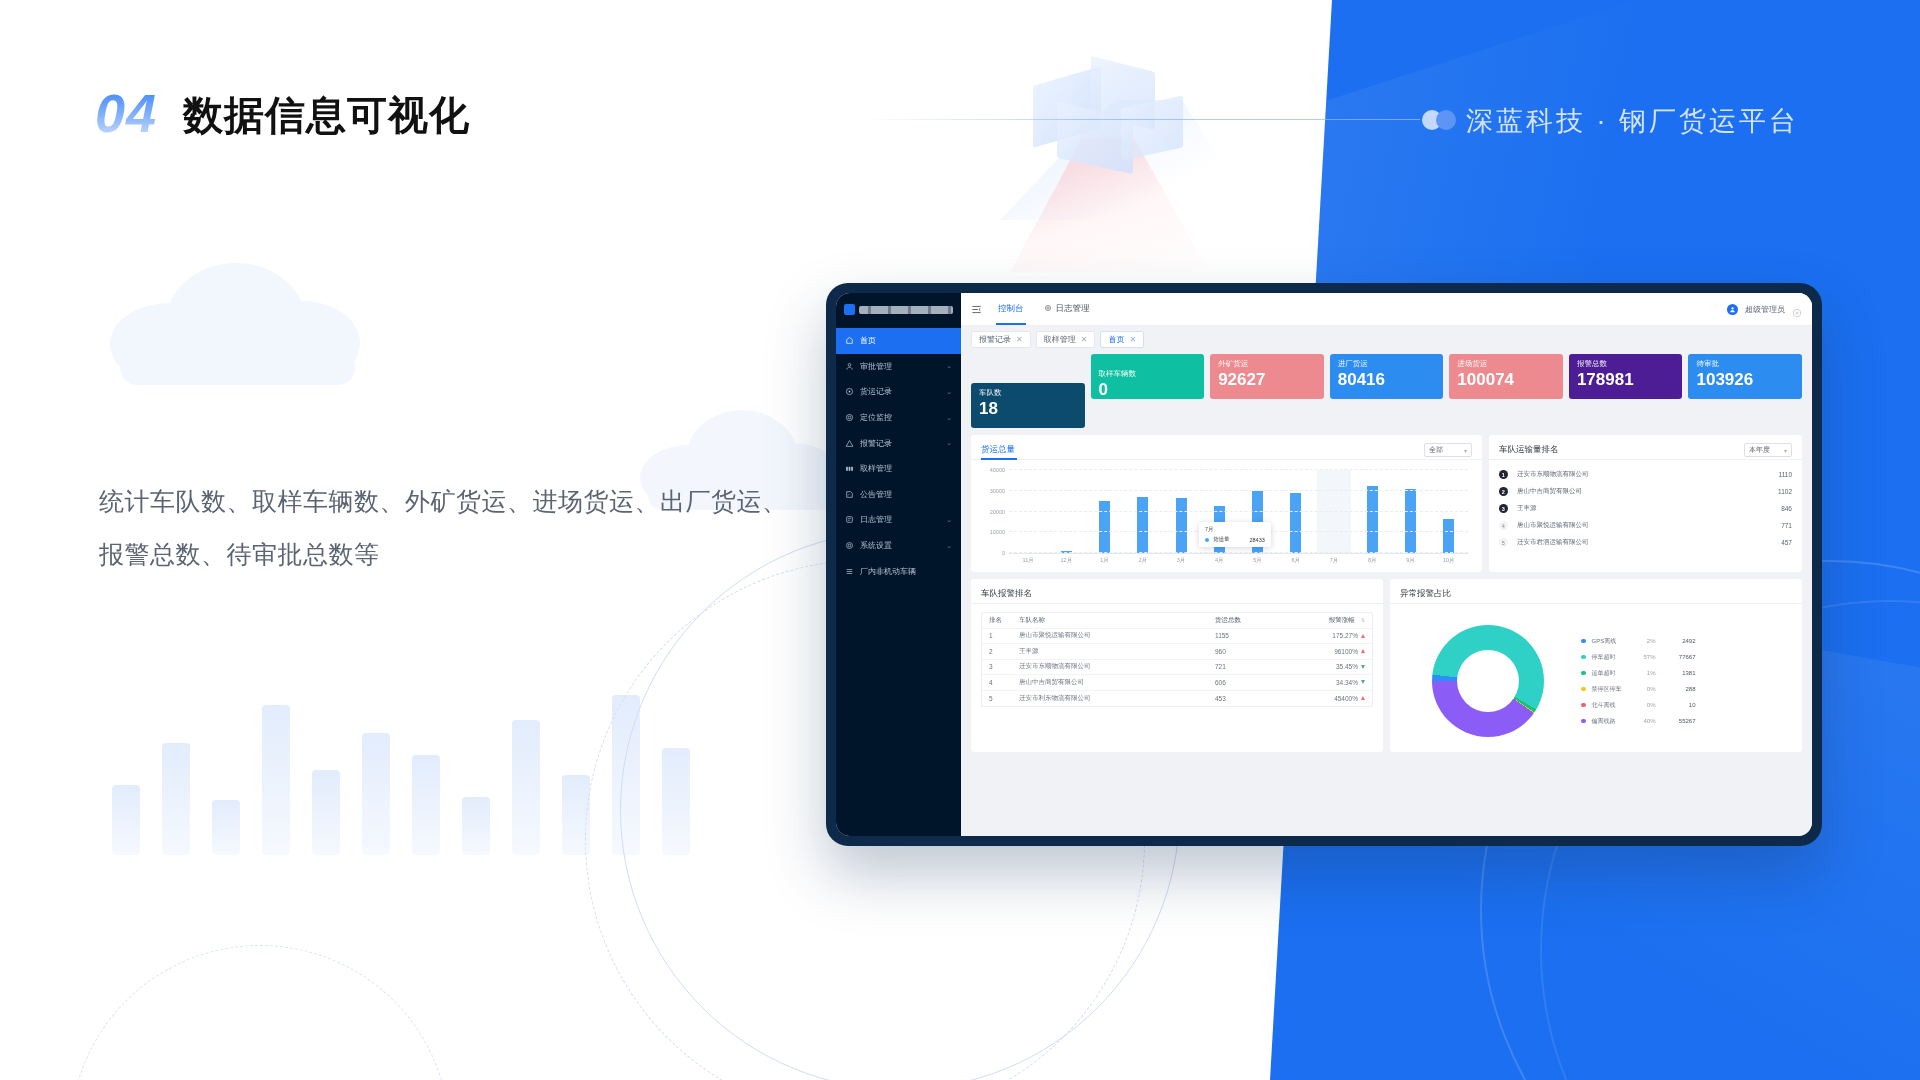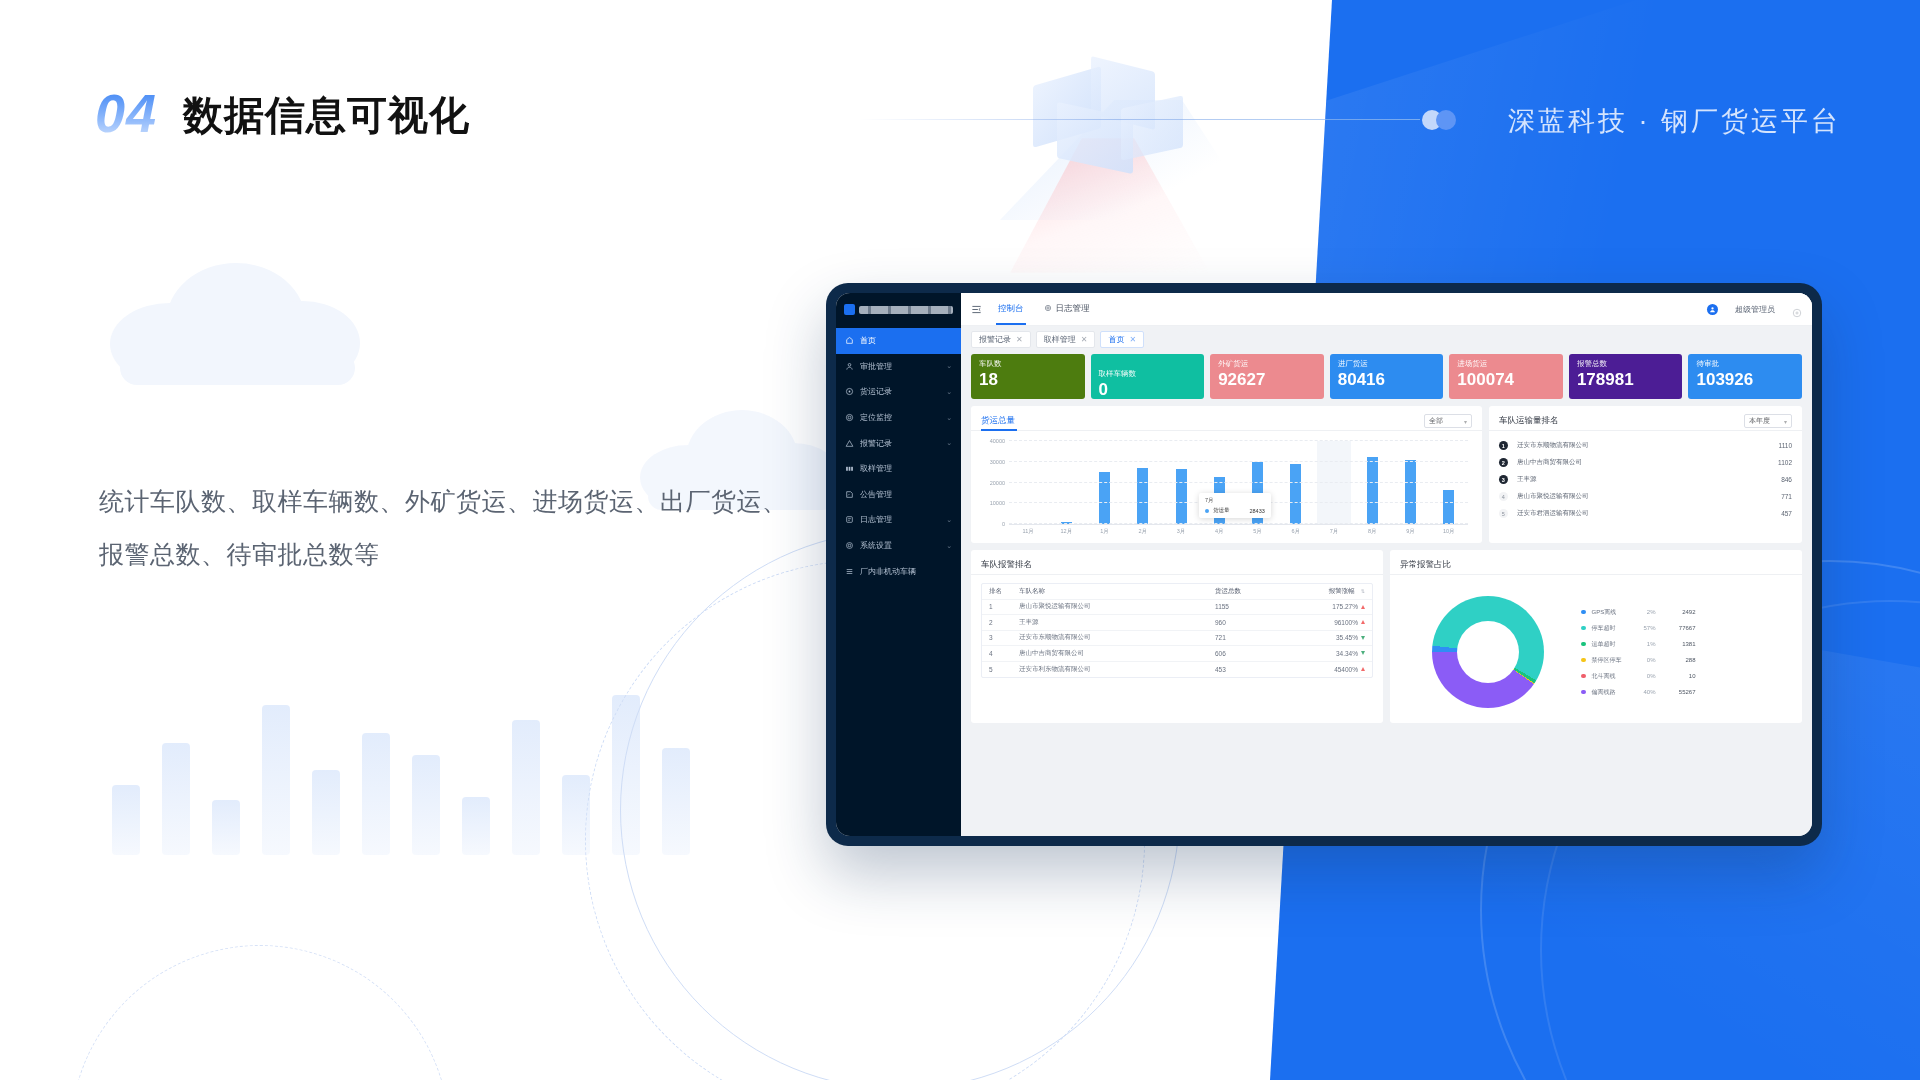--- a/index.html
+++ b/index.html
@@ -51,21 +51,21 @@
   }
   .hdr-line {
     position: absolute; left: 860px; top: 119px; width: 560px; height: 1px;
     background: linear-gradient(90deg, rgba(120,160,230,0) 0%, rgba(120,160,230,.55) 45%, rgba(150,190,240,.75) 100%);
   }
   .hdr-dots { position: absolute; left: 1422px; top: 110px; width: 46px; height: 20px; }
   .hdr-dots i { position: absolute; width: 20px; height: 20px; border-radius: 50%; display:block;}
   .hdr-dots i.d1 { left: 0; background: #c3d8fb; }
   .hdr-dots i.d2 { left: 14px; background: #5e95f5; }
   .hdr-brand {
-    position: absolute; left: 1508px; top: 103px;
+    position: absolute; left: 1466px; top: 103px;
     font-size: 27px; color: #d5e4fd; letter-spacing: 3px; font-weight: 400;
   }
 
   
   .ribbon { position: absolute; left: 1005px; top: 62px; width: 230px; height: 120px; }
   .ribbon .p { position: absolute; background: linear-gradient(135deg, #e9f1fe, #cfe0fb); opacity: .9; }
   .ray {
     position: absolute; left: 1010px; top: 138px; width: 200px; height: 135px;
     background: linear-gradient(160deg, rgba(255,170,175,.55) 0%, rgba(255,200,205,.15) 55%, rgba(255,255,255,0) 100%);
     clip-path: polygon(36% 0, 62% 0, 100% 100%, 0% 100%);
@@ -155,21 +155,21 @@
   .tb-nav { display: flex; align-items: center; gap: 16px; height: 100%; }
   .tb-nav-item {
     display: flex; align-items: center; gap: 4px; font-size: 8.5px; color: #4a5362;
     height: 100%; position: relative; padding: 0 2px;
   }
   .tb-nav-item.active { color: #1b6ff0; }
   .tb-nav-item.active:after {
     content: ""; position: absolute; left: 0; right: 0; bottom: 0; height: 2px; background: #1b6ff0;
   }
   .tb-nav-item svg { width: 8px; height: 8px; }
-  .tb-right { margin-left: auto; display: flex; align-items: center; gap: 17px; }
+  .tb-right { margin-left: auto; display: flex; align-items: center; gap: 7px; }
   .tb-avatar { width: 11px; height: 11px; border-radius: 50%; background: #1b6ff0; display:flex;align-items:center;justify-content:center;}
   .tb-avatar svg { width: 7px; height: 7px; }
   .tb-user { font-size: 8px; color: #5a6474; }
   .tb-icon { width: 10px; height: 10px; opacity: .5; }
 
   .tabsbar { height: 23px; background: #f0f2f5; display: flex; align-items: flex-end; gap: 5px; padding: 0 10px 1px; }
   .tab {
     height: 17px; background: #fff; border: 1px solid #e4e7ec; border-radius: 2px;
     display: flex; align-items: center; gap: 5px; padding: 0 7px; font-size: 8px; color: #5a6474;
   }
@@ -486,21 +486,21 @@
             </div>
             <div class="tab active">
               <span>首页</span>
               <span class="tab-x">✕</span>
             </div>
           </div>
 
         <div class="content">
 
           <div class="stats">
-              <div class="stat" style="background: #4d7c0f;">
+              <div class="stat" style="background: #0c4a6e; margin-top: 29px;">
                 <span class="s-label">车队数</span>
                 <span class="s-value">18</span>
               </div>
               <div class="stat" style="background: rgb(15, 191, 161); justify-content: flex-end;">
                 <span class="s-label">取样车辆数</span>
                 <span class="s-value">0</span>
               </div>
               <div class="stat" style="background: rgb(236, 138, 143);">
                 <span class="s-label">外矿货运</span>
                 <span class="s-value">92627</span>

